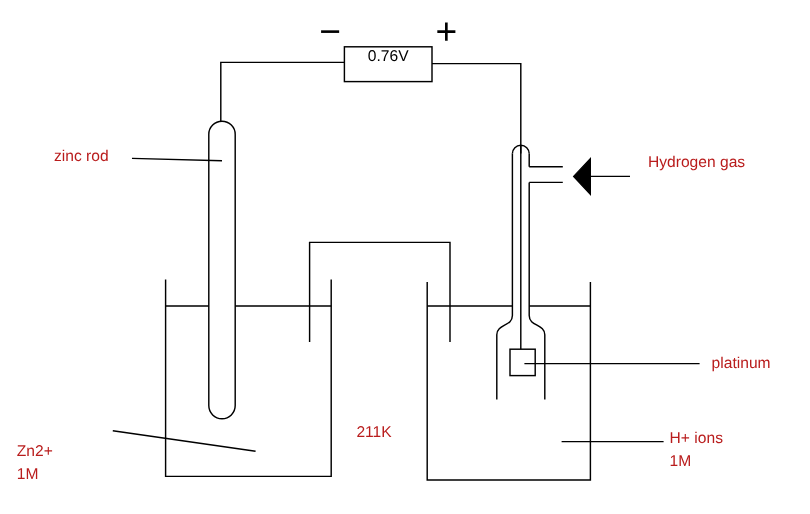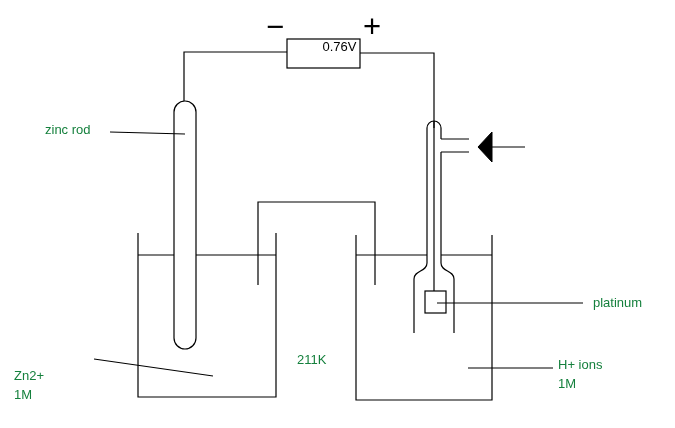--- a/index.html
+++ b/index.html
@@ -20,40 +20,39 @@
   #diagram-svg path, #diagram-svg rect, #diagram-svg line {
     stroke: #000000;
     stroke-width: 1.2;
     fill: none;
   }
   #diagram-svg polygon { fill: #000000; stroke: #000000; }
   .lbl {
     position: absolute;
     font-size: 13px;
     line-height: 19px;
-    color: #15803d;
+    color: #b91c1c;
     white-space: nowrap;
     letter-spacing: 0px;
   }
   .lbl span { display: block; }
   .terminal {
     position: absolute;
     width: 32px; height: 32px;
     display: flex; align-items: center; justify-content: center;
     font-size: 31px;
     font-weight: 400;
     line-height: 1;
   }
   .voltbox-label {
     position: absolute;
     left: 287px; top: 39px;
     width: 73px; height: 14px;
     display: flex; align-items: center; justify-content: center;
     font-size: 13px;
-    margin-left: 16px;
   }
 </style>
 </head>
 <body>
 
 <div id="stage">
 
   <svg id="diagram-svg" viewBox="0 0 675 428" xmlns="http://www.w3.org/2000/svg">
 
     <path d="M184,101 L184,52 L287,52"></path>
@@ -89,20 +88,21 @@
   </svg>
 
   <div class="terminal" style="left:259px; top:10px;">−</div>
   <div class="terminal" style="left:356px; top:10px;">+</div>
 
   <div class="voltbox-label">0.76V</div>
 
   <div class="lbl" style="left:45px; top:120px;">zinc rod</div>
 
   <div class="lbl" style="left:540px; top:125px;">
+    <span>Hydrogen gas</span>
   </div>
 
 
   <div class="lbl" style="left:593px; top:293px;">platinum</div>
 
   <div class="lbl" style="left:14px; top:338px;margin-top:28px;">
     <span>Zn2+</span>
     <span>1M</span>
   </div>
 

